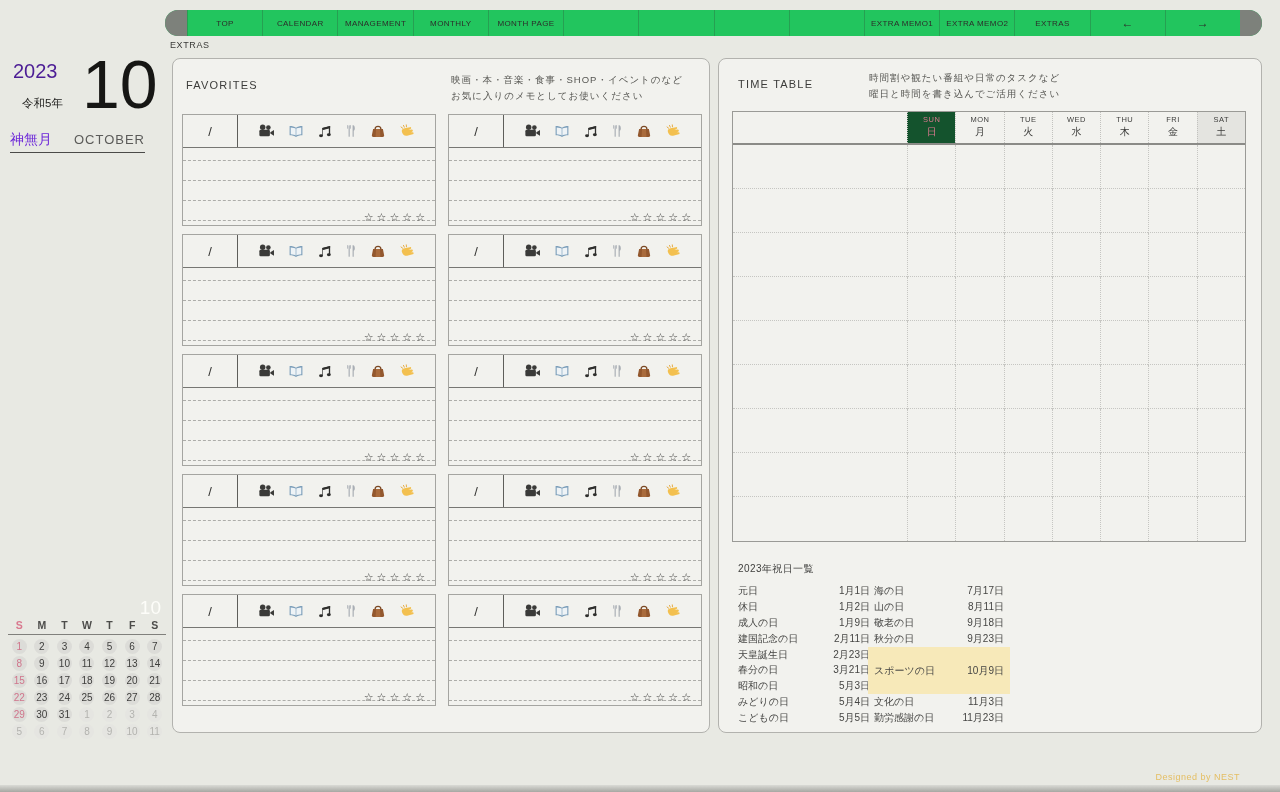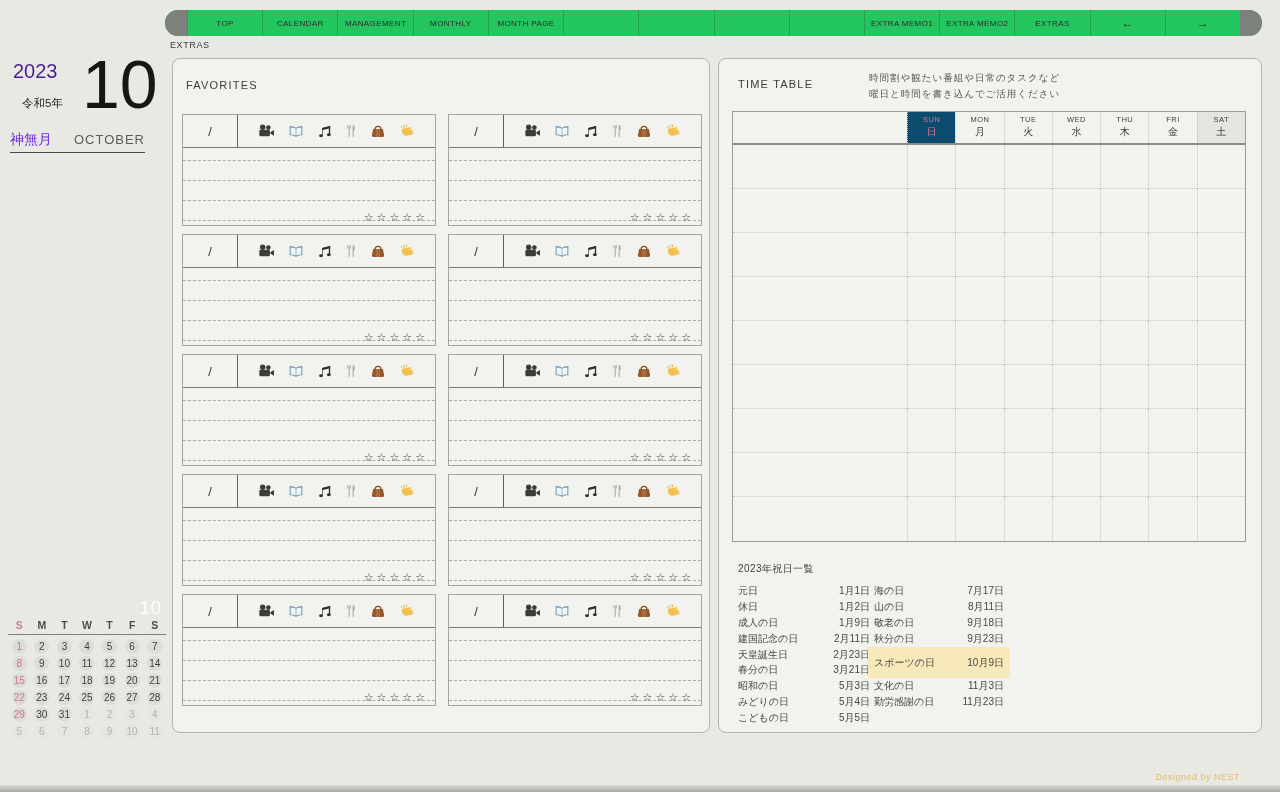--- a/index.html
+++ b/index.html
@@ -55,36 +55,36 @@
   .memo-line:first-child{height:13px}
   .card-stars{position:absolute;right:7px;bottom:1px;font-size:11px;letter-spacing:3px;color:#4c4c4a}
 
   
   .tt-table{position:absolute;left:13px;top:52px;width:514px;box-sizing:border-box;border:1px solid #9a9a96;background:transparent}
   .tt-header{display:grid;grid-template-columns:174px repeat(7,1fr);height:31px;border-bottom:2px solid #8b8b87}
   .tt-hcell{text-align:center;padding-top:3px;box-sizing:border-box}
   .tt-hcell:not(.time){border-left:1px dotted #c2c2be}
   .tt-hcell .en{font-size:7.5px;letter-spacing:.5px;color:#3d3d3b}
   .tt-hcell .jp{font-size:10px;color:#3d3d3b;margin-top:1px}
-  .tt-hcell.sun{background:#0c4a6e}
+  .tt-hcell.sun{background:#14532d}
   .tt-hcell.sun .en,.tt-hcell.sun .jp{color:#d9798f}
   .tt-hcell.sat{background:#e4e4e0}
   .tt-body{display:grid;grid-template-columns:174px repeat(7,1fr);grid-template-rows:repeat(9,1fr);height:396px}
   .tt-cell.vl{border-left:1px dotted #c6c6c2}
   .tt-cell.hl{border-bottom:1px dotted #c6c6c2}
 
   
   .holidays{position:absolute;left:19px;top:503px;width:272px}
   .hol-title{font-size:10px;color:#3f3f3d;margin-bottom:7px;letter-spacing:.4px}
   .hol-cols{display:flex;gap:4px}
   .hol-col{display:flex;flex-direction:column}
   .hol-col.lft{width:132px}
   .hol-col.rgt{width:130px}
   .hol-row{display:flex;justify-content:space-between;align-items:center;height:15.9px;font-size:10px;color:#454543}
-  .hol-row.hi{background:#f7e9b9;margin:0 -6px;padding:8px 6px}
+  .hol-row.hi{background:#f7e9b9;margin:0 -6px;padding:16px 6px}
 
   
   .credit{position:absolute;right:40px;bottom:10px;font-size:9px;color:#e4be63;letter-spacing:.5px}
   .bottom-edge{position:absolute;left:0;right:0;bottom:0;height:7px;background:linear-gradient(to bottom,#dadbd6,#a6a7a2)}
 </style>
 </head>
 <body>
 
 <div class="nav" data-name="nav-bar">
   <div class="cap" data-name="nav-left-cap"></div>
@@ -169,20 +169,24 @@
       <div class="mc-d next" data-name="mini-calendar-day">7</div>
       <div class="mc-d next" data-name="mini-calendar-day">8</div>
       <div class="mc-d next" data-name="mini-calendar-day">9</div>
       <div class="mc-d next" data-name="mini-calendar-day">10</div>
       <div class="mc-d next" data-name="mini-calendar-day">11</div>
     </div>
 </div>
 
 <div class="panel fav" data-name="favorites-panel">
   <div class="panel-title" data-name="favorites-title">FAVORITES</div>
+  <div class="panel-note" data-name="favorites-note">
+    <div data-name="favorites-note-line1">映画・本・音楽・食事・SHOP・イベントのなど</div>
+    <div data-name="favorites-note-line2">お気に入りのメモとしてお使いください</div>
+  </div>
   <div class="favorites-grid" data-name="favorites-grid">
   <div class="card" data-name="favorite-card">
     <div class="card-head" data-name="favorite-card-header">
       <div class="card-date" data-name="favorite-date-field">/</div>
       <div class="card-icons" data-name="favorite-category-icons">
         <span class="ic" data-name="movie-camera-icon">
           <svg viewBox="0 0 20 16" width="17" height="14">
                 <g fill="#3b3b39">
                   <circle cx="5.5" cy="3.6" r="3.2"></circle>
                   <circle cx="12.2" cy="4" r="2.7"></circle>

